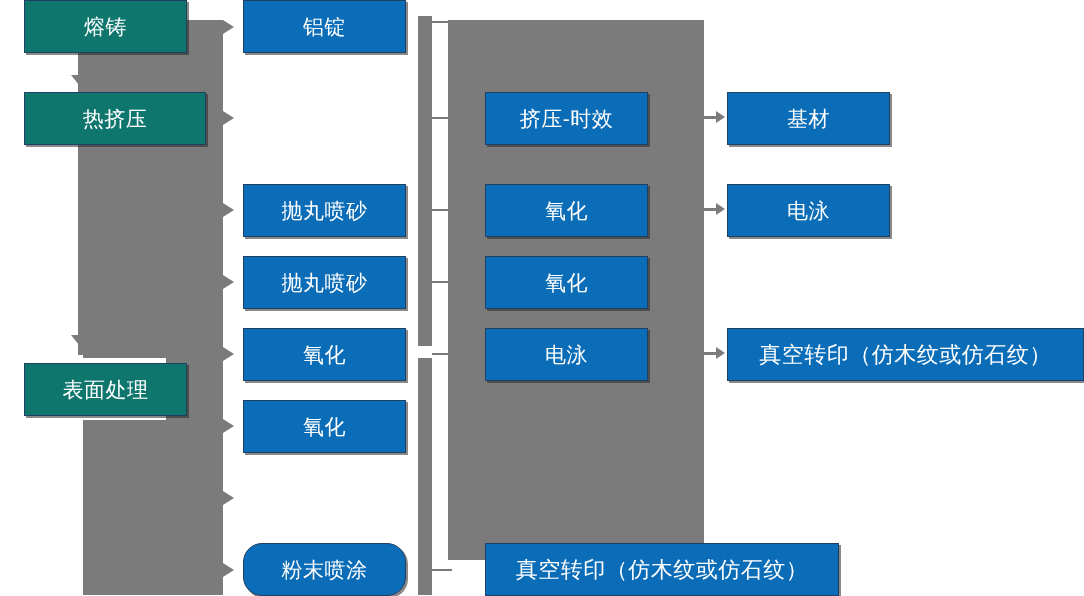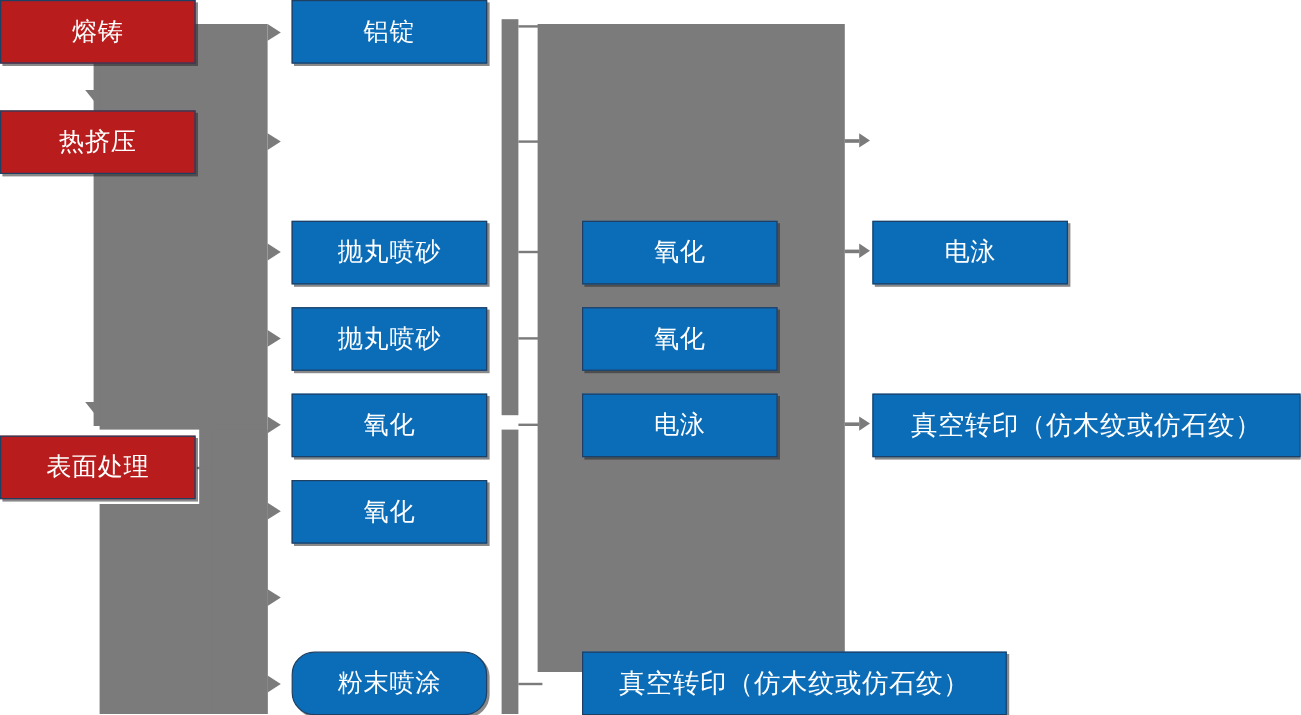--- a/index.html
+++ b/index.html
@@ -64,21 +64,21 @@
     box-sizing:border-box;
     display:flex;
     align-items:center;
     justify-content:center;
     color:#ffffff;
     border:1px solid #1f3f63;
     box-shadow:2px 2px 0 rgba(40,40,40,0.55);
     letter-spacing:0.5px;
     white-space:nowrap;
   }
-  .node.dark{ background:#b91c1c; }
+  .node.dark{ background:#0f766e;margin-left:24px; }
   .node.mid { background:#0b6cb7; }
   .node .lbl{
     font-size:21px;
     line-height:1;
     pointer-events:none;
   }
   .node.big .lbl{ font-size:22px; }
 </style>
 </head>
 <body>
@@ -131,21 +131,21 @@
   </div>
   <div class="mini-arrow" style="left:704px;top:347px;">
     <div class="shaft"></div>
     <div class="head"></div>
   </div>
 
   <div class="node dark" style="left:0px;top:0px;width:163px;height:53px;">
     <span class="lbl">熔铸</span>
   </div>
 
-  <div class="node dark" style="left:0px;top:92px;width:163px;height:53px;">
+  <div class="node dark" style="left:0px;top:92px;width:182px;height:53px;">
     <span class="lbl">热挤压</span>
   </div>
 
   <div class="node mid" style="left:243px;top:0px;width:163px;height:53px;">
     <span class="lbl">铝锭</span>
   </div>
 
   <div class="node dark" style="left:0px;top:363px;width:163px;height:53px;">
     <span class="lbl">表面处理</span>
   </div>
@@ -166,37 +166,43 @@
   <div class="node mid" style="left:243px;top:400px;width:163px;height:53px;">
     <span class="lbl">氧化</span>
   </div>
 
 
   <div class="node mid" style="left:243px;top:543px;width:163px;height:53px;border-radius:19px;">
     <span class="lbl">粉末喷涂</span>
   </div>
 
 
+  <div class="node mid" style="left:485px;top:92px;width:163px;height:53px;">
+    <span class="lbl">挤压-时效</span>
+  </div>
 
   <div class="node mid" style="left:485px;top:184px;width:163px;height:53px;">
     <span class="lbl">氧化</span>
   </div>
 
   <div class="node mid" style="left:485px;top:256px;width:163px;height:53px;">
     <span class="lbl">氧化</span>
   </div>
 
   <div class="node mid" style="left:485px;top:328px;width:163px;height:53px;">
     <span class="lbl">电泳</span>
   </div>
 
   <div class="node mid big" style="left:485px;top:543px;width:354px;height:53px;">
     <span class="lbl">真空转印（仿木纹或仿石纹）</span>
   </div>
 
+  <div class="node mid" style="left:727px;top:92px;width:163px;height:53px;">
+    <span class="lbl">基材</span>
+  </div>
 
   <div class="node mid" style="left:727px;top:184px;width:163px;height:53px;">
     <span class="lbl">电泳</span>
   </div>
 
   <div class="node mid big" style="left:727px;top:328px;width:357px;height:53px;">
     <span class="lbl">真空转印（仿木纹或仿石纹）</span>
   </div>
 
 </div>

